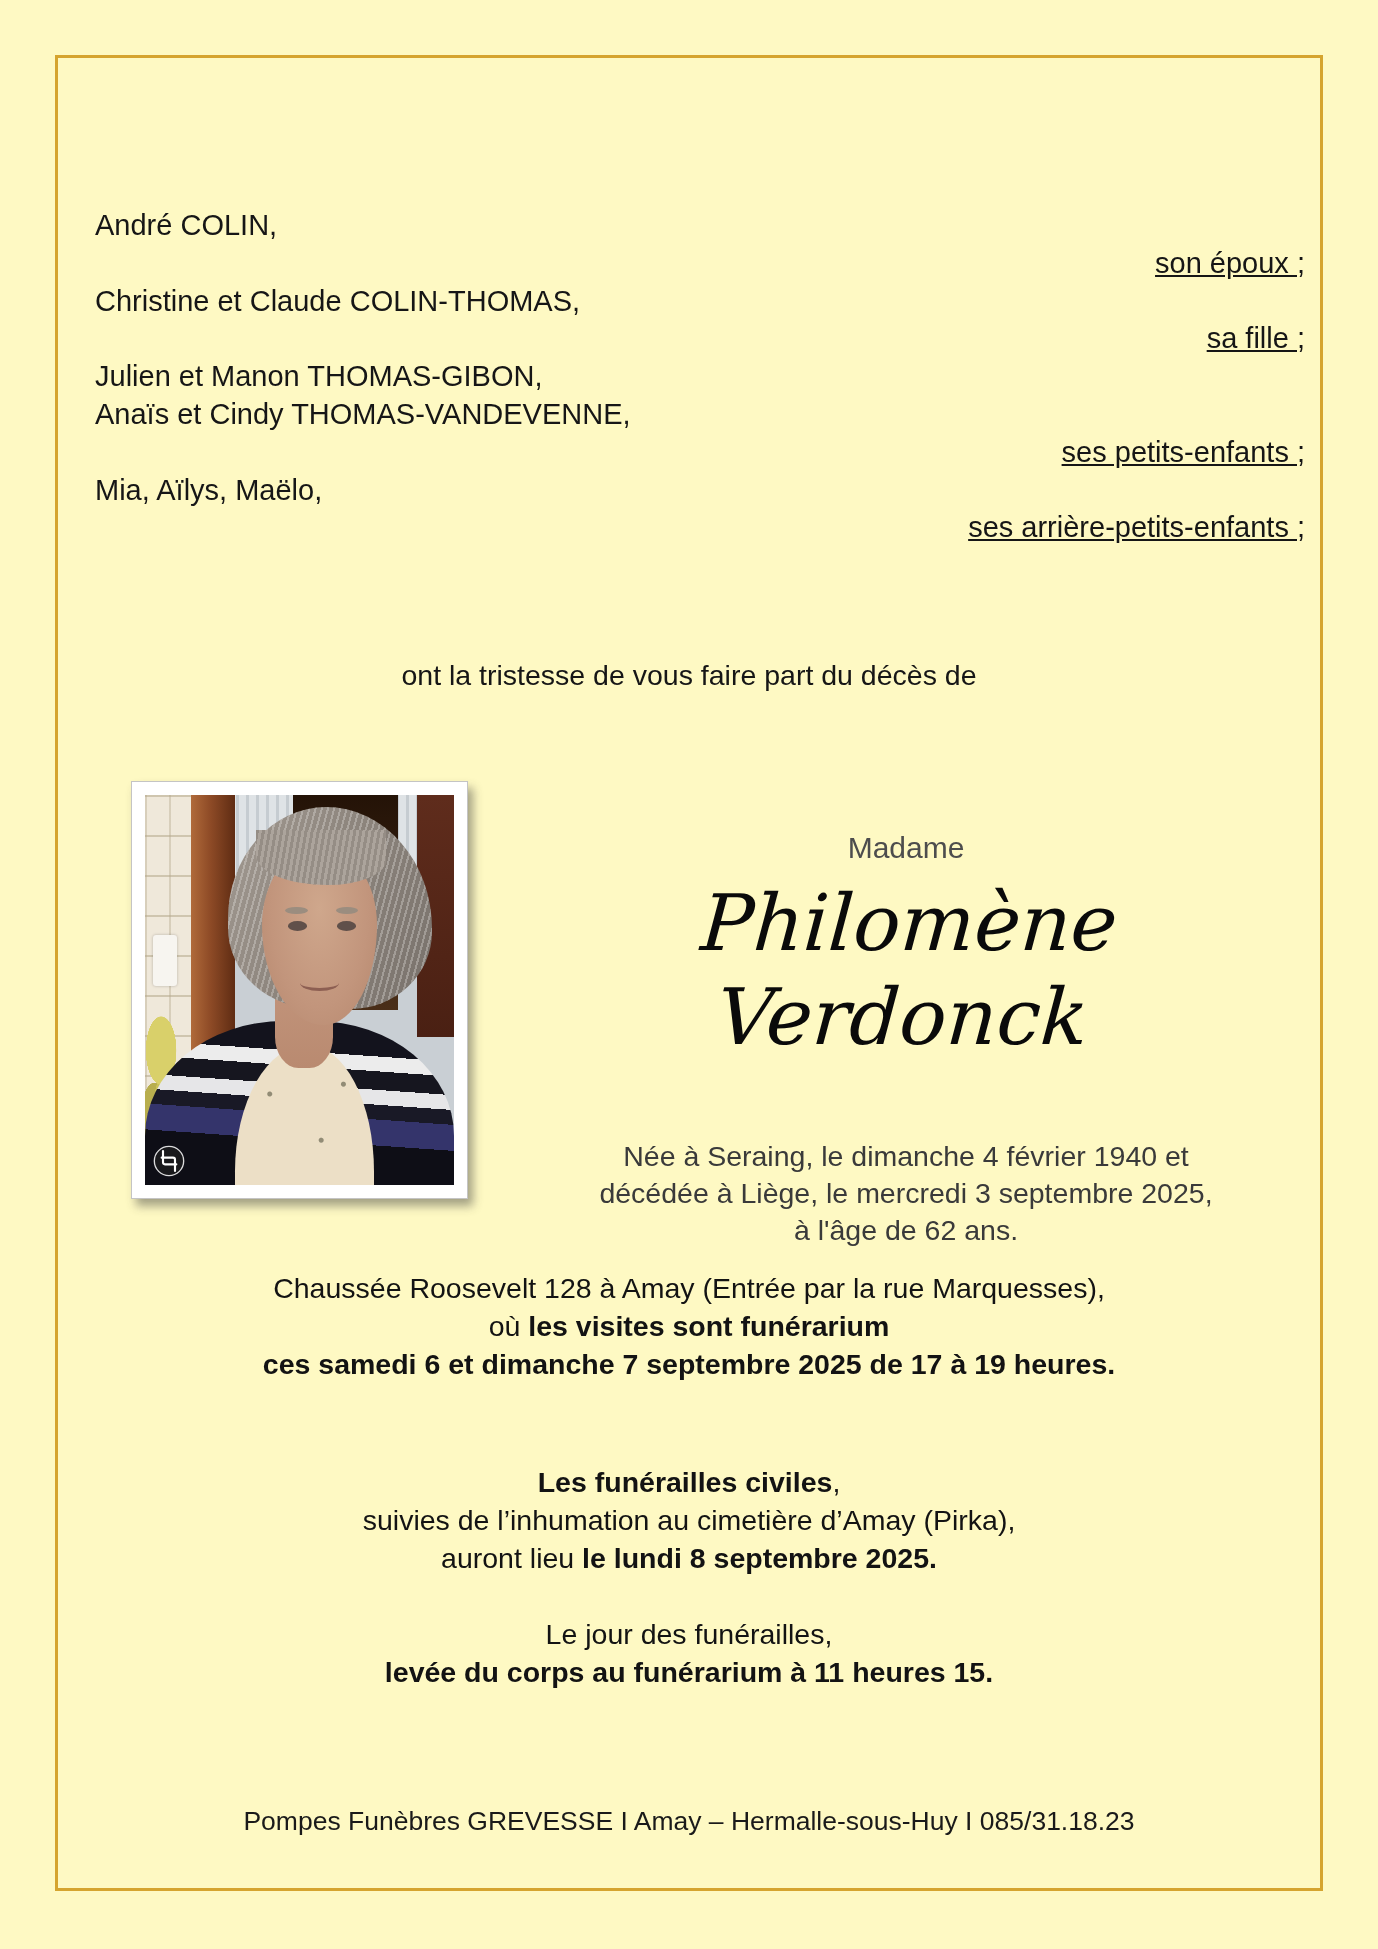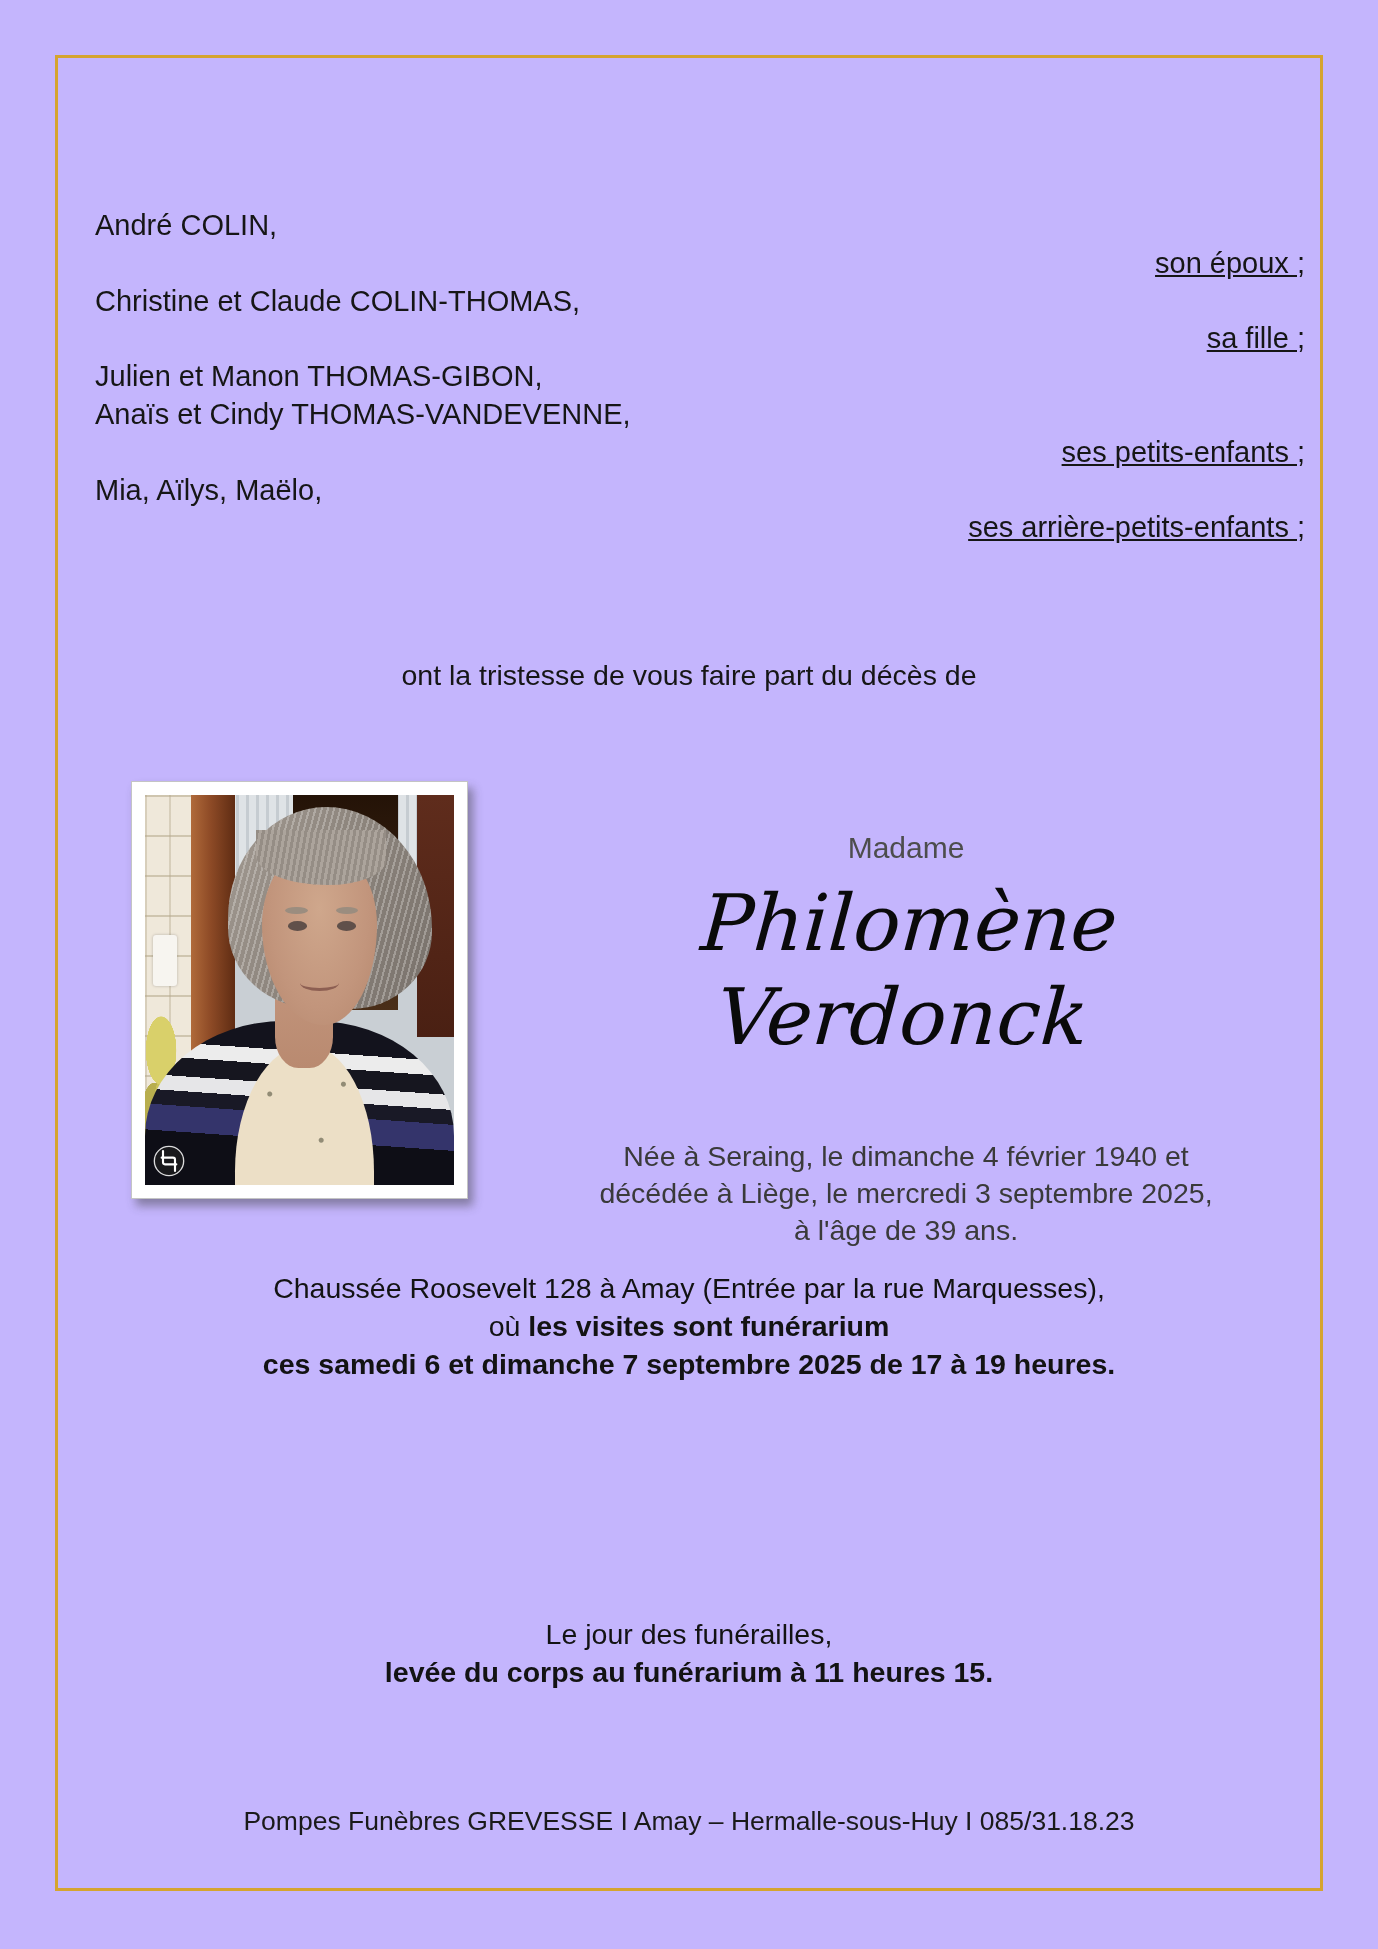--- a/index.html
+++ b/index.html
@@ -1,20 +1,20 @@
 <!DOCTYPE html>
 <html><head>
 <meta charset="utf-8">
 <style>
   html, body { margin: 0; padding: 0; background: #ffffff; }
   .page {
     position: relative;
     width: 1378px;
     height: 1949px;
-    background: #c4b5fd;
+    background: #fef9c3;
     font-family: "Liberation Sans", sans-serif;
     color: #151515;
     overflow: hidden;
   }
   
   .gold-frame {
     position: absolute;
     left: 55px; top: 55px;
     width: 1268px; height: 1836px;
     border: 3px solid #d5a42f;
@@ -208,30 +208,35 @@
       </div>
     </div>
   </div>
 
   <div class="person-col">
     <div class="madame">Madame</div>
     <div class="script-name">Philomène Verdonck</div>
     <div class="birth">
       <div>Née à Seraing, le dimanche 4 février 1940 et</div>
       <div>décédée à Liège, le mercredi 3 septembre 2025,</div>
-      <div>à l'âge de 39 ans.</div>
+      <div>à l'âge de 62 ans.</div>
     </div>
   </div>
 
   <div class="block block-a">
     <div>Chaussée Roosevelt 128 à Amay (Entrée par la rue Marquesses),</div>
     <div><span>où </span><span class="b">les visites sont funérarium</span></div>
     <div><span class="b">ces samedi 6 et dimanche 7 septembre 2025 de 17 à 19 heures.</span></div>
   </div>
 
+  <div class="block block-b">
+    <div><span class="b">Les funérailles civiles</span><span>,</span></div>
+    <div>suivies de l’inhumation au cimetière d’Amay (Pirka),</div>
+    <div><span>auront lieu </span><span class="b">le lundi 8 septembre 2025.</span></div>
+  </div>
 
   <div class="block block-c">
     <div>Le jour des funérailles,</div>
     <div><span class="b">levée du corps au funérarium à 11 heures 15.</span></div>
   </div>
 
   <div class="footer">Pompes Funèbres GREVESSE I Amay – Hermalle-sous-Huy I 085/31.18.23</div>
 
 </div>
 

